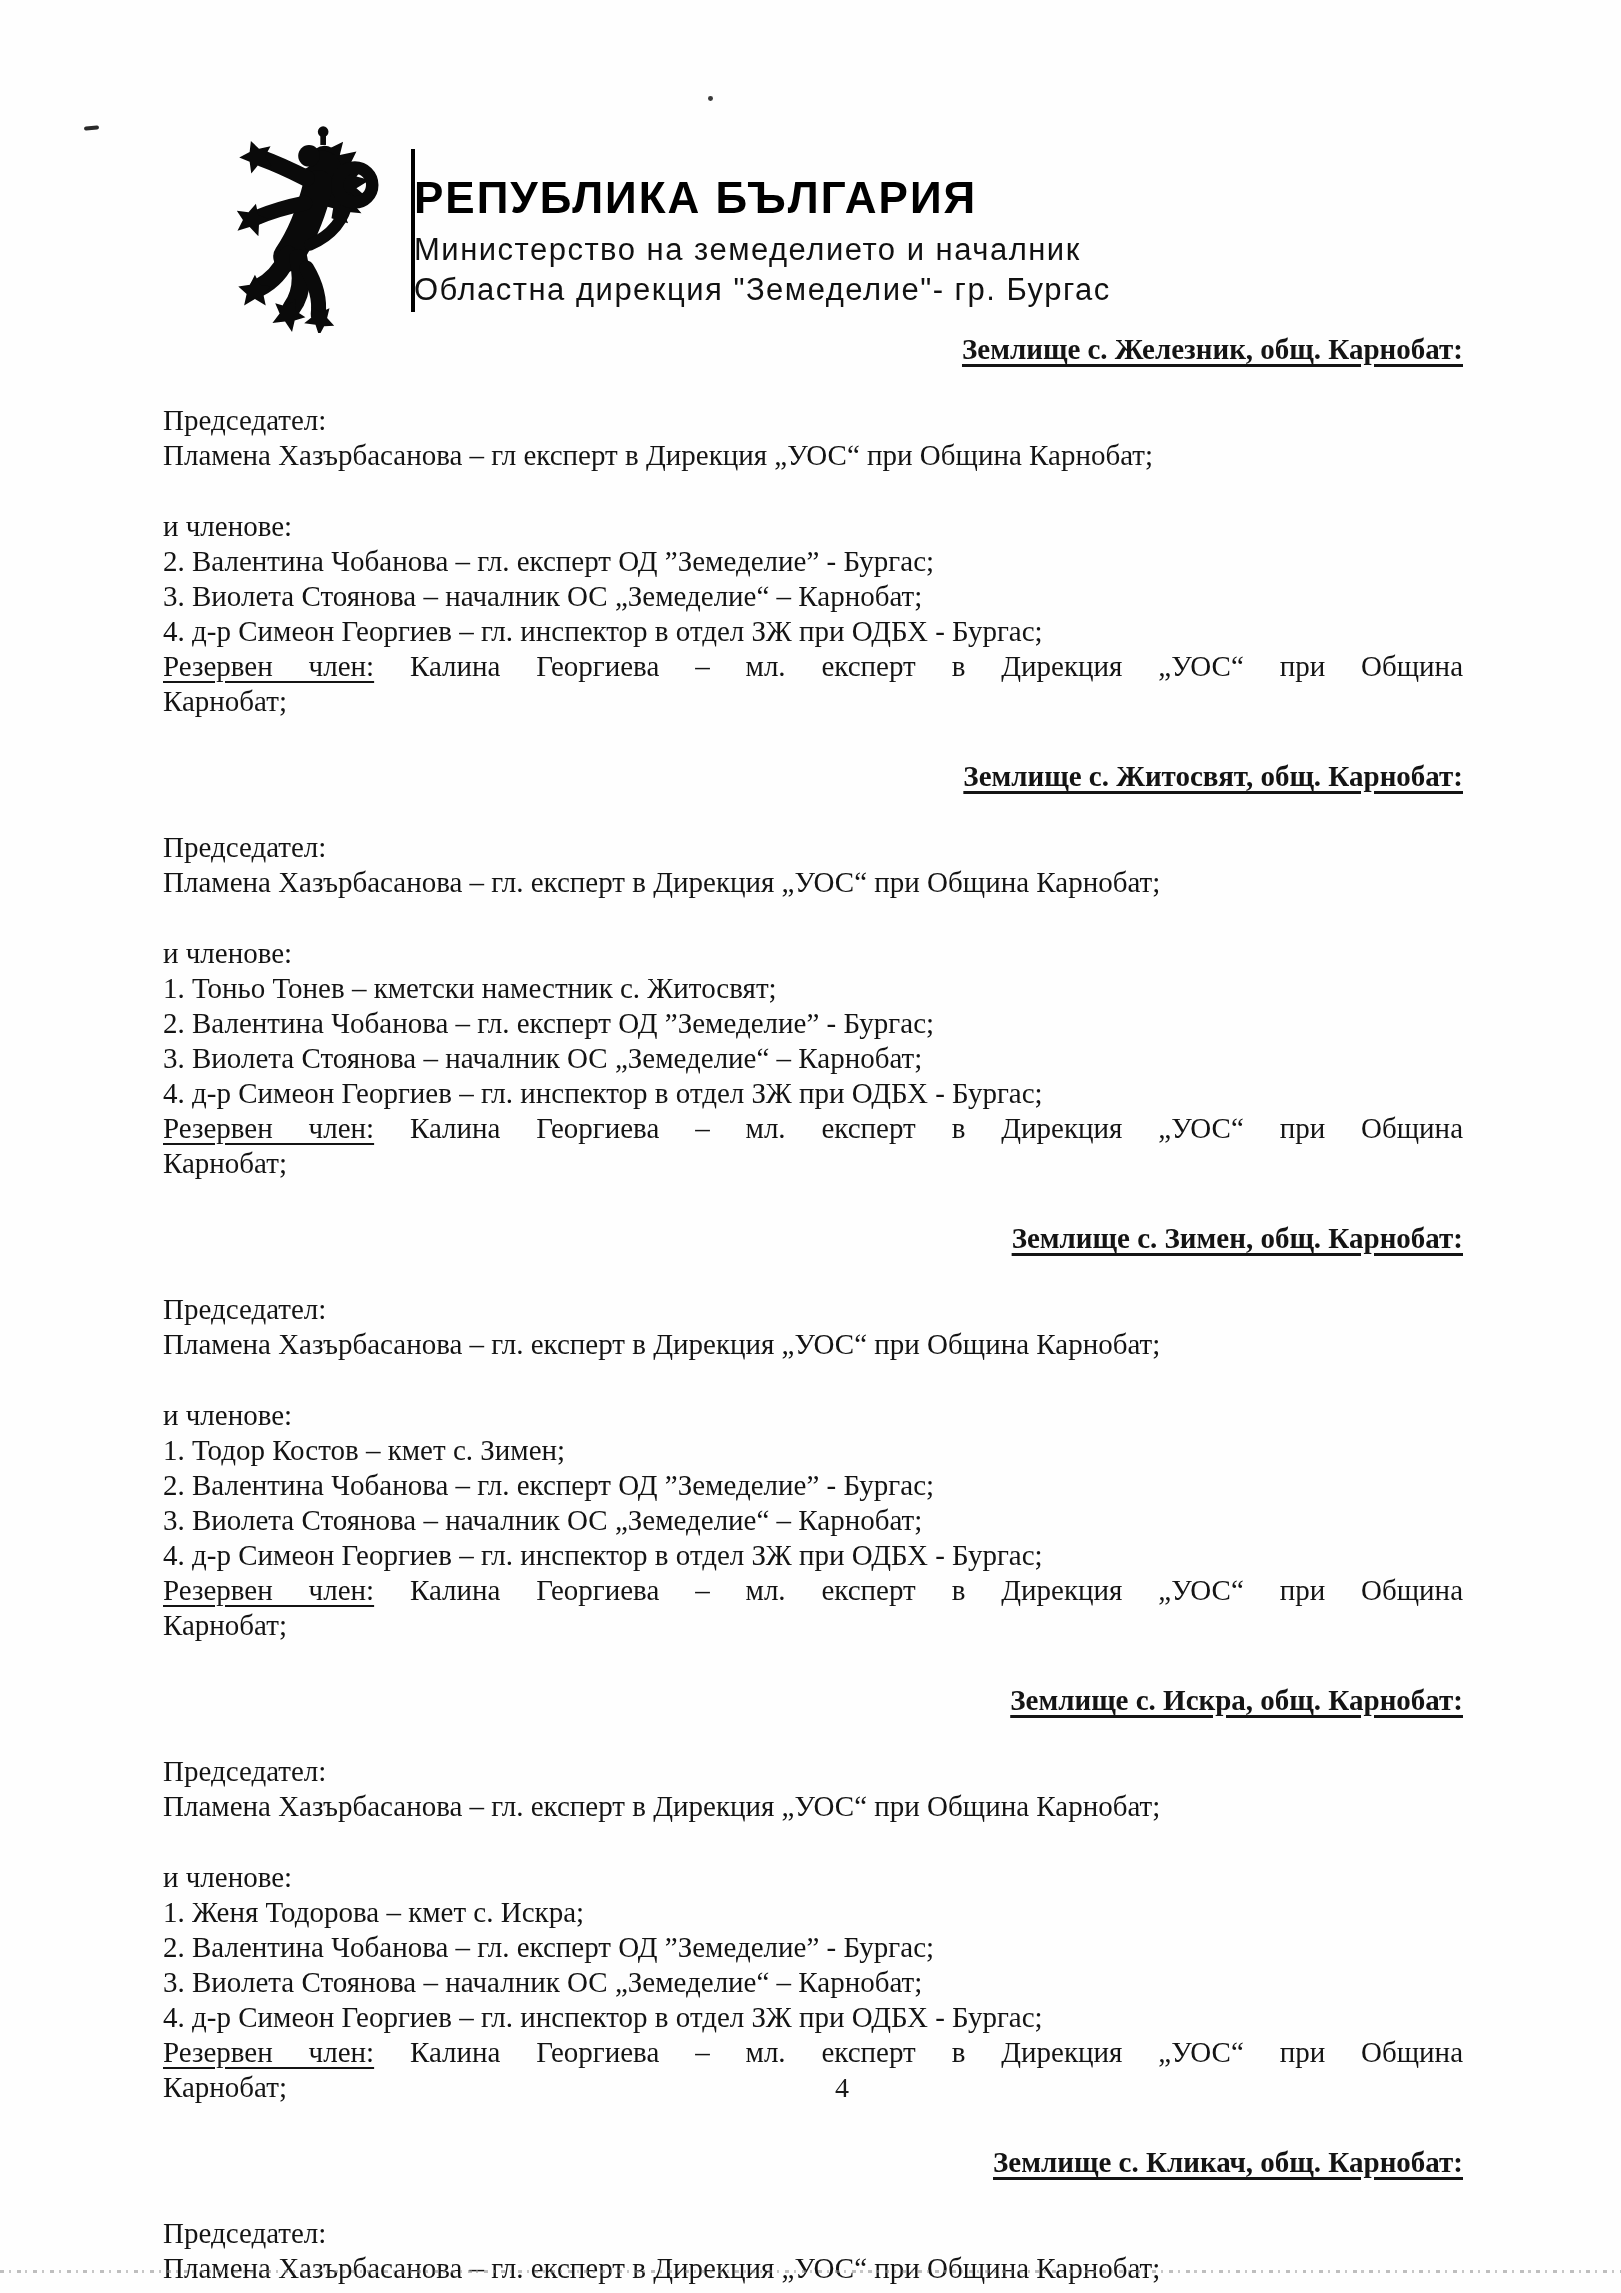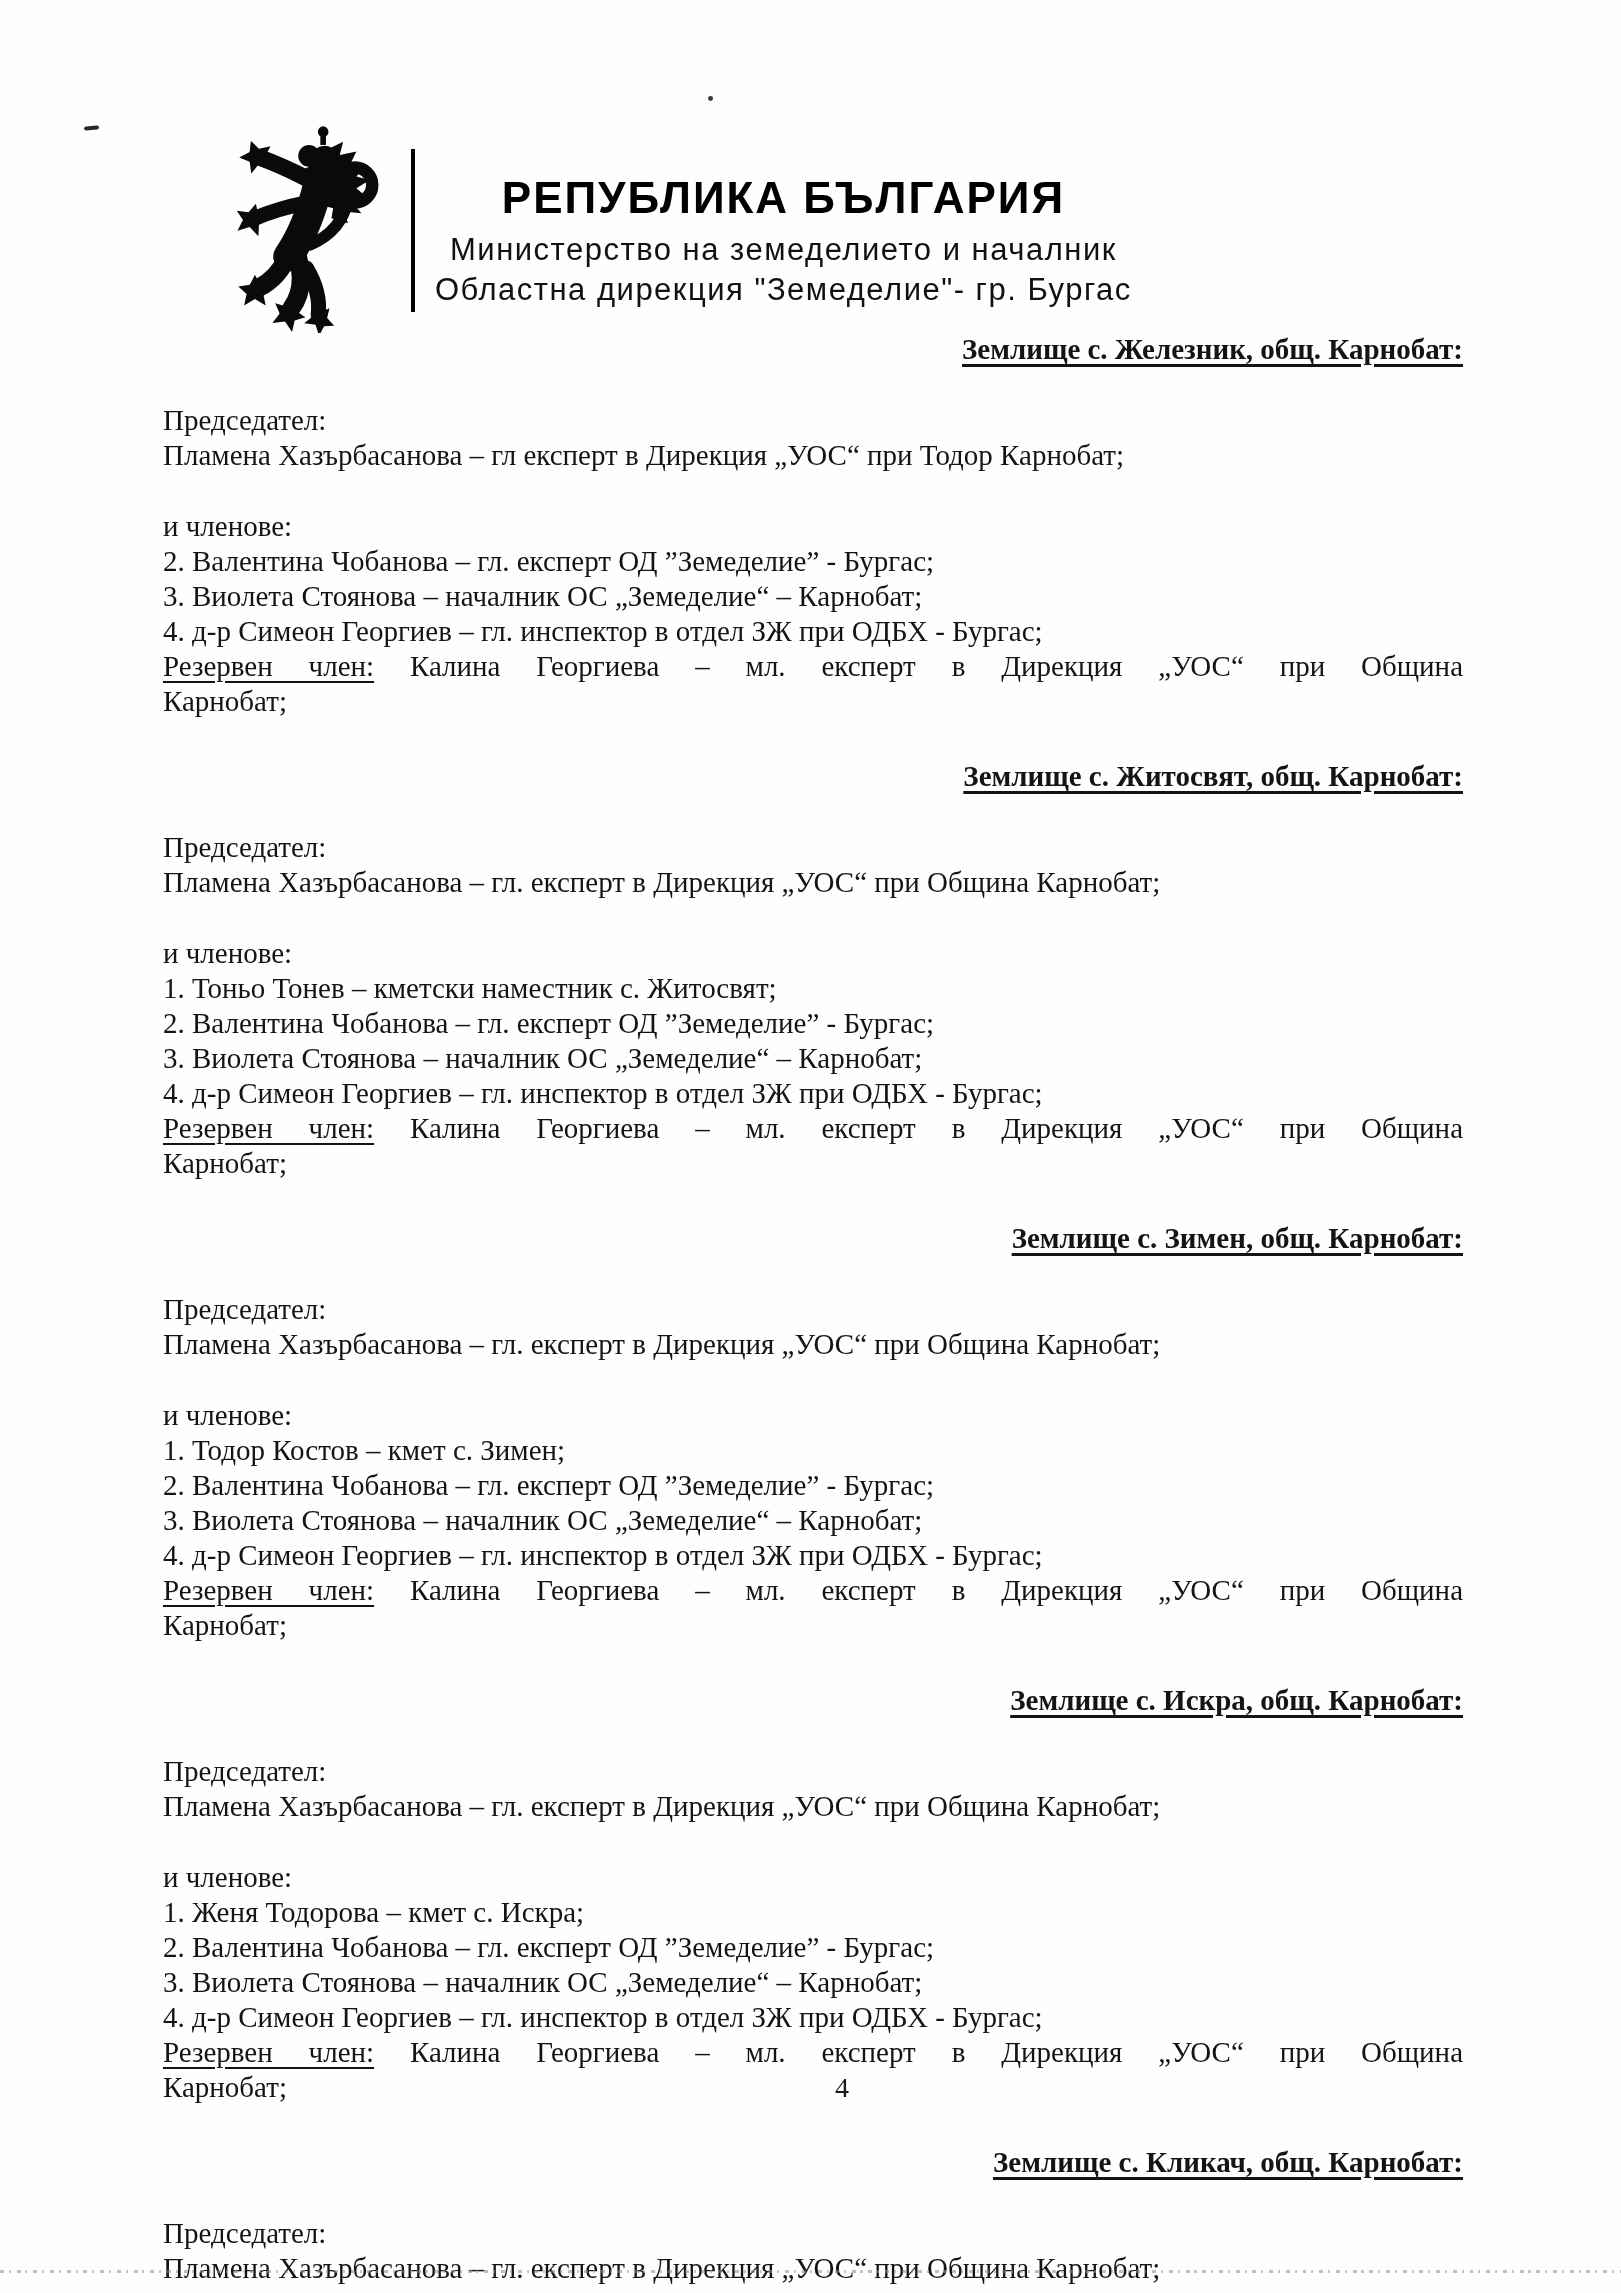--- a/index.html
+++ b/index.html
@@ -18,21 +18,21 @@
   .artifact-dot{position:absolute;left:708px;top:96px;width:4.9px;height:4.9px;background:#3a3a3a;border-radius:50%;}
   .bottom-scan-line{
     position:absolute;left:0;top:2270px;width:1621px;height:2.9px;
     background:repeating-linear-gradient(90deg,#8a8a8a 0 3.9px,transparent 3.9px 8.8px,#9a9a9a 8.8px 10.8px,transparent 10.8px 16.7px);
     opacity:.55;
   }
 
   
   .logo{position:absolute;left:232px;top:125px;width:169px;height:208px;}
   .vbar{position:absolute;left:411px;top:149px;width:3.9px;height:163px;background:#000;}
-  .head-text{position:absolute;left:435px;top:176px;white-space:nowrap;text-align:center;}
+  .head-text{position:absolute;left:414px;top:176px;white-space:nowrap;}
   .republic{font-family:"Liberation Sans",sans-serif;font-weight:700;font-size:44px;line-height:1;letter-spacing:2px;color:#000;}
   .ministry{margin-top:13.7px;font-family:"Liberation Sans",sans-serif;font-weight:400;font-size:31px;line-height:1;letter-spacing:1.5px;color:#111;}
   .directorate{margin-top:9.8px;font-family:"Liberation Sans",sans-serif;font-weight:400;font-size:31px;line-height:1;letter-spacing:1.5px;color:#111;}
 
   
   .content{position:absolute;left:163px;top:332px;width:1300px;}
   .section{margin-bottom:40px;}
   .line{font-size:29px;line-height:35px;min-height:35px;}
   .section-title{
     font-weight:700;font-size:29px;
@@ -97,21 +97,21 @@
   <div class="head-text">
     <div class="republic">РЕПУБЛИКА БЪЛГАРИЯ</div>
     <div class="ministry">Министерство на земеделието и началник</div>
     <div class="directorate">Областна дирекция "Земеделие"- гр. Бургас</div>
   </div>
 
   <main class="content">
   <section class="section">
     <div class="line section-title">Землище с. Железник, общ. Карнобат:</div>
     <div class="line bold">Председател:</div>
-    <div class="line">Пламена Хазърбасанова – гл експерт в Дирекция „УОС“ при Тодор Карнобат;</div>
+    <div class="line">Пламена Хазърбасанова – гл експерт в Дирекция „УОС“ при Община Карнобат;</div>
     <div class="line bold">и членове:</div>
     <div>
           <div class="line">2. Валентина Чобанова – гл. експерт ОД ”Земеделие” - Бургас;</div>
           <div class="line">3. Виолета Стоянова – началник ОС „Земеделие“ – Карнобат;</div>
           <div class="line">4. д-р Симеон Георгиев – гл. инспектор в отдел ЗЖ при ОДБХ - Бургас;</div>
         </div>
     <div class="line reserve-line1"><span class="u">Резервен член:</span> <span>Калина Георгиева – мл. експерт в Дирекция „УОС“ при Община</span></div>
     <div class="line"><span>Карнобат;</span></div>
   </section>
 

